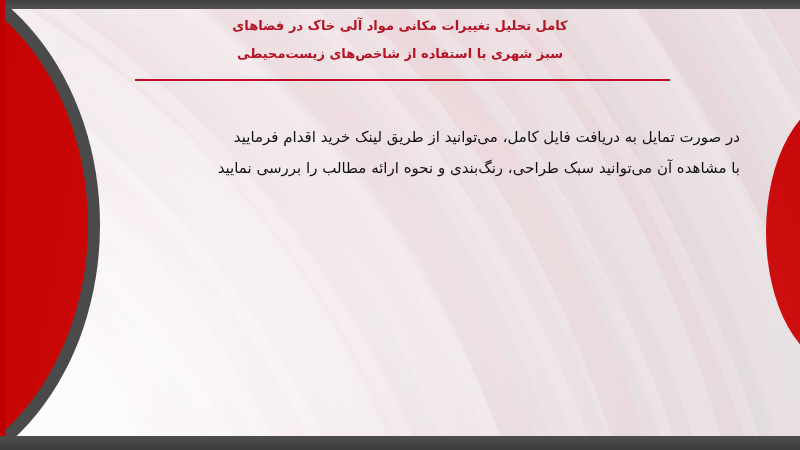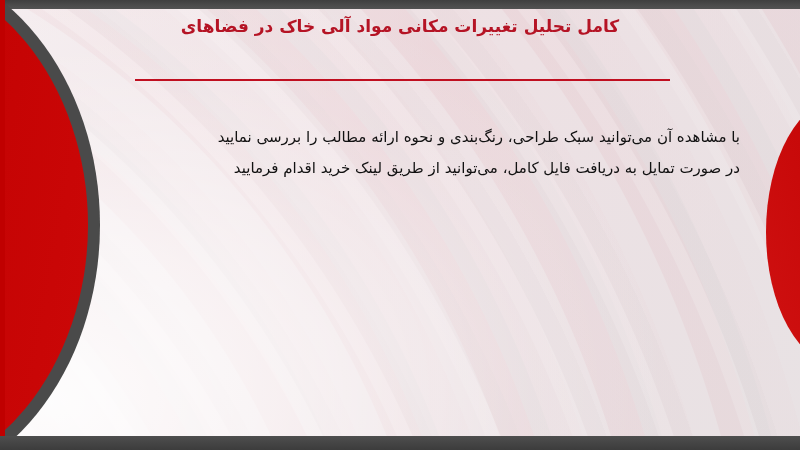--- a/index.html
+++ b/index.html
@@ -101,21 +101,21 @@
     z-index:4;
   }
 
   
   .title-block{
     position:absolute;right:120px;top:12px;width:560px;
     z-index:7;text-align:center;direction:rtl;
   }
   .title-line{
     color:#b51425;
-    font-size:17px;
+    font-size:13px;
     font-weight:bold;
     line-height:28px;
     letter-spacing:0px;
     white-space:nowrap;
   }
   .title-rule{
     position:absolute;right:130px;top:79px;width:535px;height:0;
     border-top:2px solid #c00f20;
     z-index:7;
   }
@@ -150,22 +150,23 @@
   </div>
 
   <div class="left-arc"></div>
   <div class="left-ellipse"></div>
   <div class="left-edge-strip"></div>
 
   <div class="right-ellipse"></div>
 
   <div class="title-block">
     <div class="title-line">کامل تحلیل تغییرات مکانی مواد آلی خاک در فضاهای</div>
+    <div class="title-line">سبز شهری با استفاده از شاخص‌های زیست‌محیطی</div>
   </div>
   <div class="title-rule"></div>
 
   <div class="body-block">
+    <div class="body-line l3">در صورت تمایل به دریافت فایل کامل، می‌توانید از طریق لینک خرید اقدام فرمایید</div>
     <div class="body-line l2">با مشاهده آن می‌توانید سبک طراحی، رنگ‌بندی و نحوه ارائه مطالب را بررسی نمایید</div>
-    <div class="body-line l3">در صورت تمایل به دریافت فایل کامل، می‌توانید از طریق لینک خرید اقدام فرمایید</div>
   </div>
 
   <div class="frame-bottom"></div>
 </div>
 
 </body></html>

